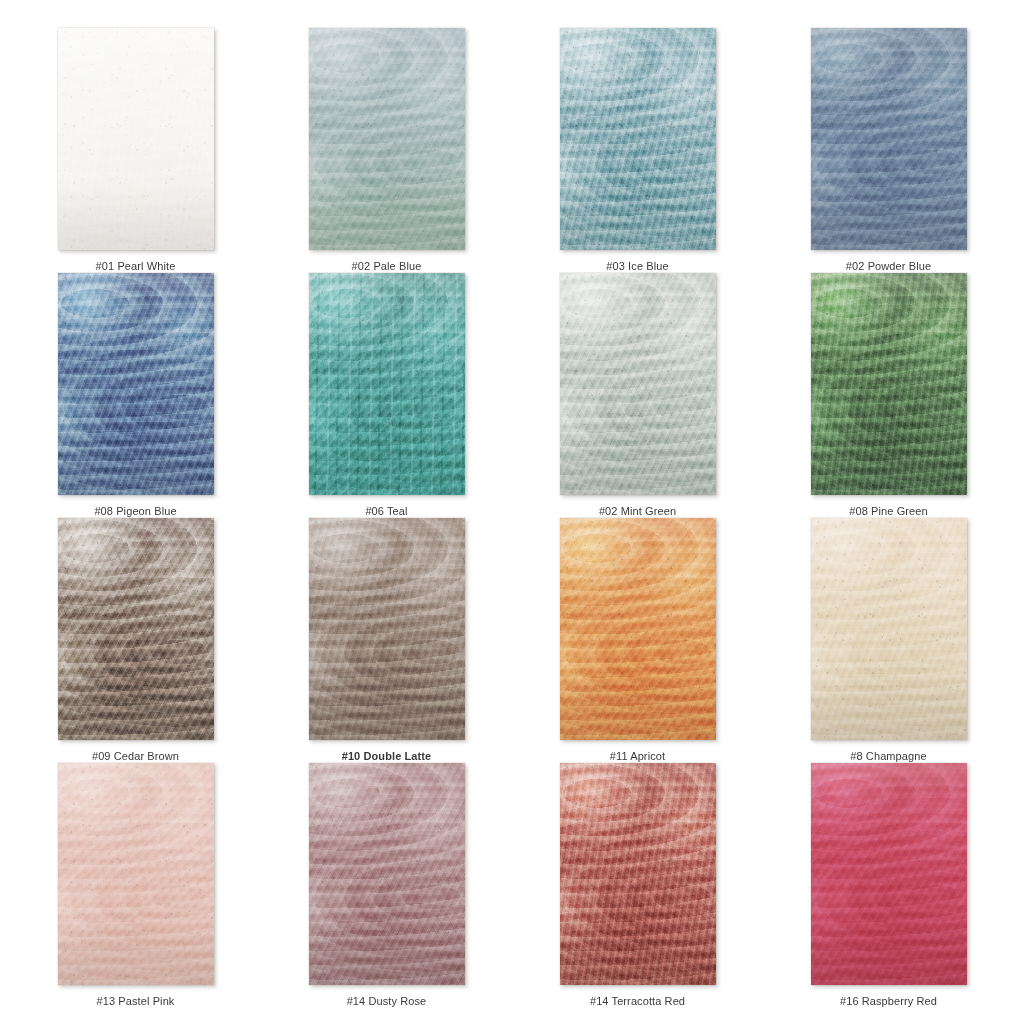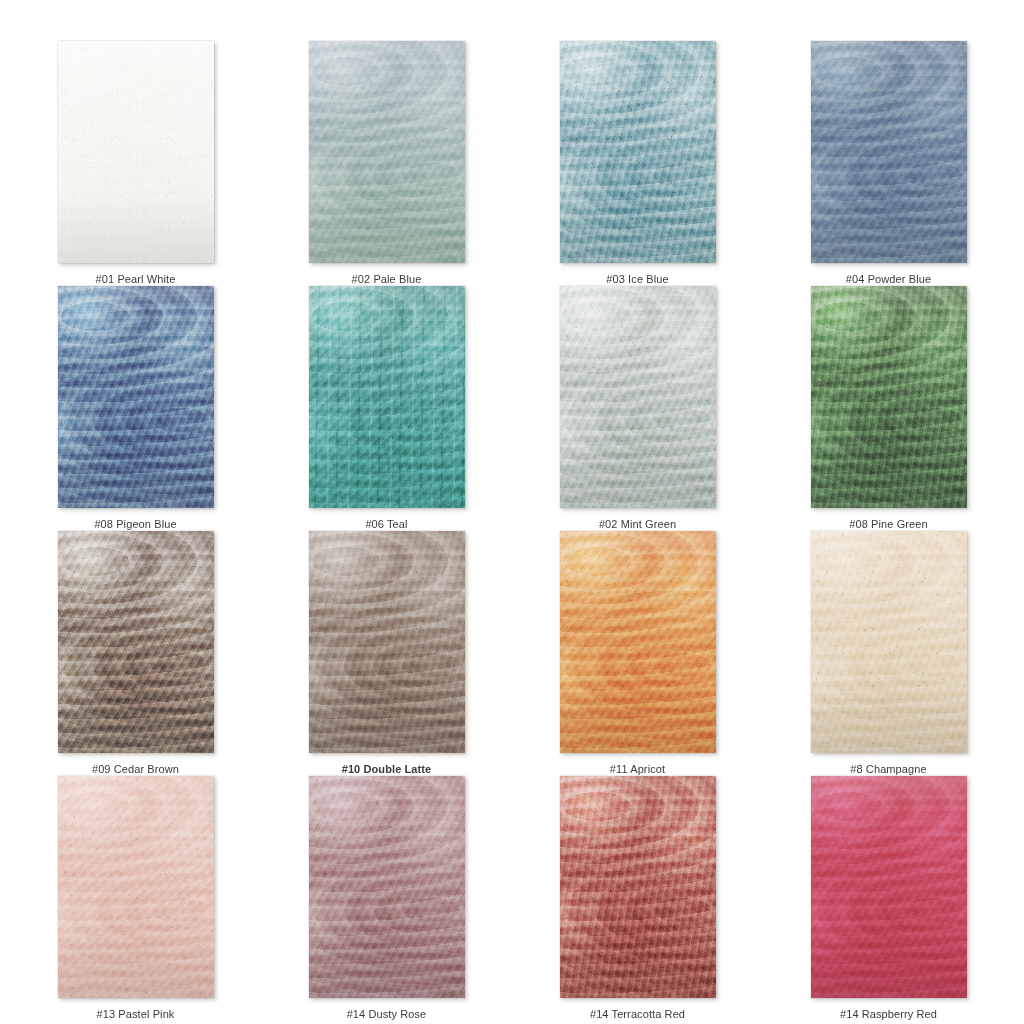--- a/index.html
+++ b/index.html
@@ -13,21 +13,21 @@
     height: 1024px;
     font-family: "Liberation Sans", sans-serif;
     overflow: hidden;
   }
 
   #swatch-grid {
     display: grid;
     grid-template-columns: repeat(4, 251px);
     grid-template-rows: repeat(4, 245px);
     width: 1004px;
-    margin: 17px auto;
+    margin: 4px auto;
     padding-top: 24px;
     box-sizing: border-box;
   }
 
   .swatch-cell {
     display: flex;
     flex-direction: column;
     align-items: center;
   }
 
@@ -206,21 +206,21 @@
     <div class="swatch-cell">
       <div class="swatch-chip">
         <div class="chip-base" style="background: linear-gradient(177deg, rgb(116, 137, 159) 0%, rgb(115, 137, 163) 52%, rgb(122, 142, 164) 100%);"></div>
         <div class="chip-clouds" style="opacity: 0.42;"></div>
         <div class="chip-swirl" style="opacity: 0.32;"></div>
         <div class="chip-grain" style="opacity: 0.48; transform: rotate(9deg);"></div>
         <div class="chip-drips"></div>
         <div class="chip-speckle" style="opacity: 0.22;"></div>
         <div class="chip-sheen"></div>
       </div>
-      <div class="swatch-label" style="color: rgb(58, 58, 58);">#04 Powder Blue</div>
+      <div class="swatch-label" style="color: rgb(58, 58, 58);">#02 Powder Blue</div>
     </div>
     <div class="swatch-cell">
       <div class="swatch-chip">
         <div class="chip-base" style="background: linear-gradient(177deg, rgb(99, 121, 157) 0%, rgb(102, 128, 164) 52%, rgb(111, 135, 167) 100%);"></div>
         <div class="chip-clouds" style="opacity: 0.72;"></div>
         <div class="chip-swirl" style="opacity: 0.54;"></div>
         <div class="chip-grain" style="opacity: 0.85; transform: rotate(-8deg);"></div>
         <div class="chip-drips"></div>
         <div class="chip-speckle" style="opacity: 0.34;"></div>
         <div class="chip-sheen"></div>
@@ -350,15 +350,15 @@
     <div class="swatch-cell">
       <div class="swatch-chip">
         <div class="chip-base" style="background: linear-gradient(177deg, rgb(201, 77, 100) 0%, rgb(199, 74, 98) 52%, rgb(194, 71, 95) 100%);"></div>
         <div class="chip-clouds" style="opacity: 0.38;"></div>
         <div class="chip-swirl" style="opacity: 0.29;"></div>
         <div class="chip-grain" style="opacity: 0.3; transform: rotate(5deg);"></div>
         <div class="chip-drips"></div>
         <div class="chip-speckle" style="opacity: 0.14;"></div>
         <div class="chip-sheen"></div>
       </div>
-      <div class="swatch-label" style="color: rgb(58, 58, 58);">#14 Raspberry Red</div>
+      <div class="swatch-label" style="color: rgb(58, 58, 58);">#16 Raspberry Red</div>
     </div>
   </main>
 
 </body></html>

